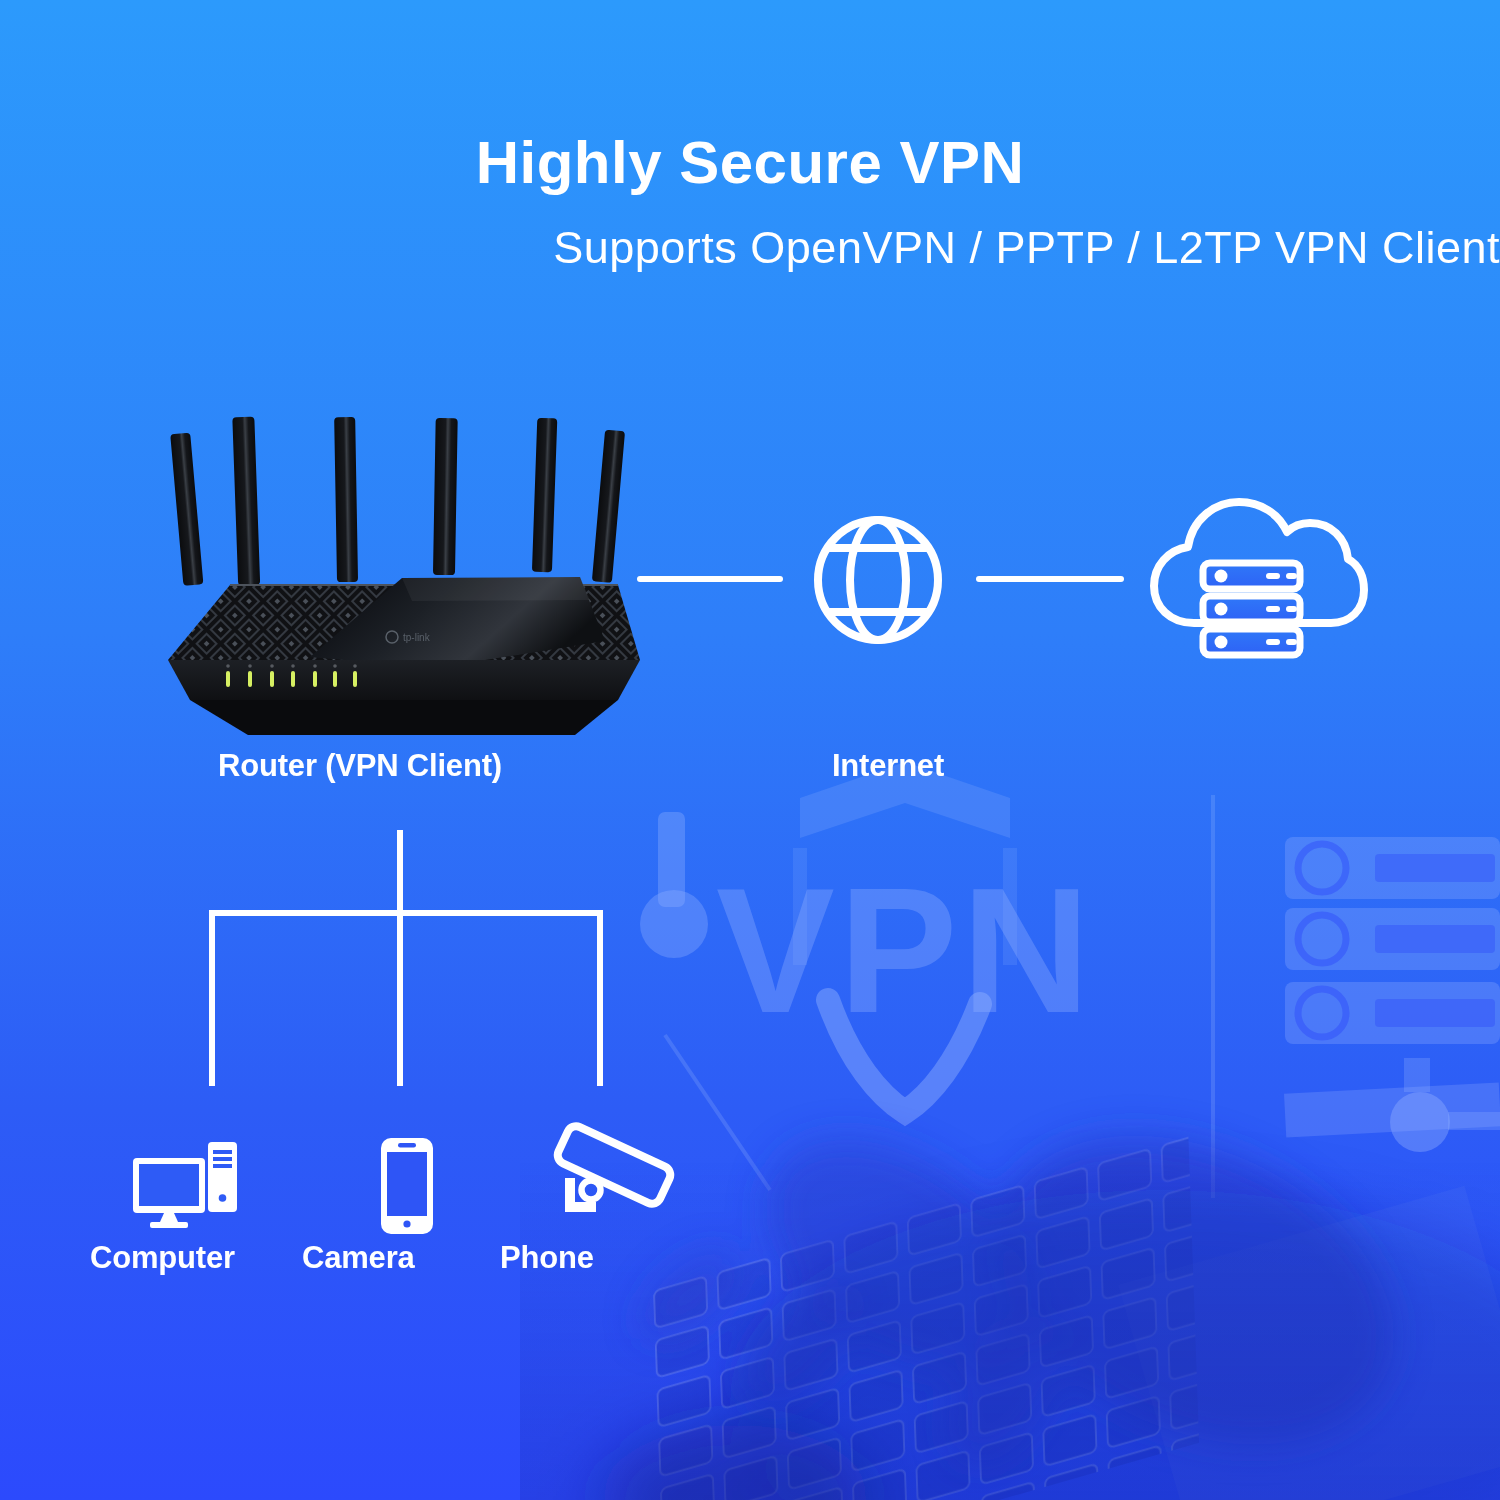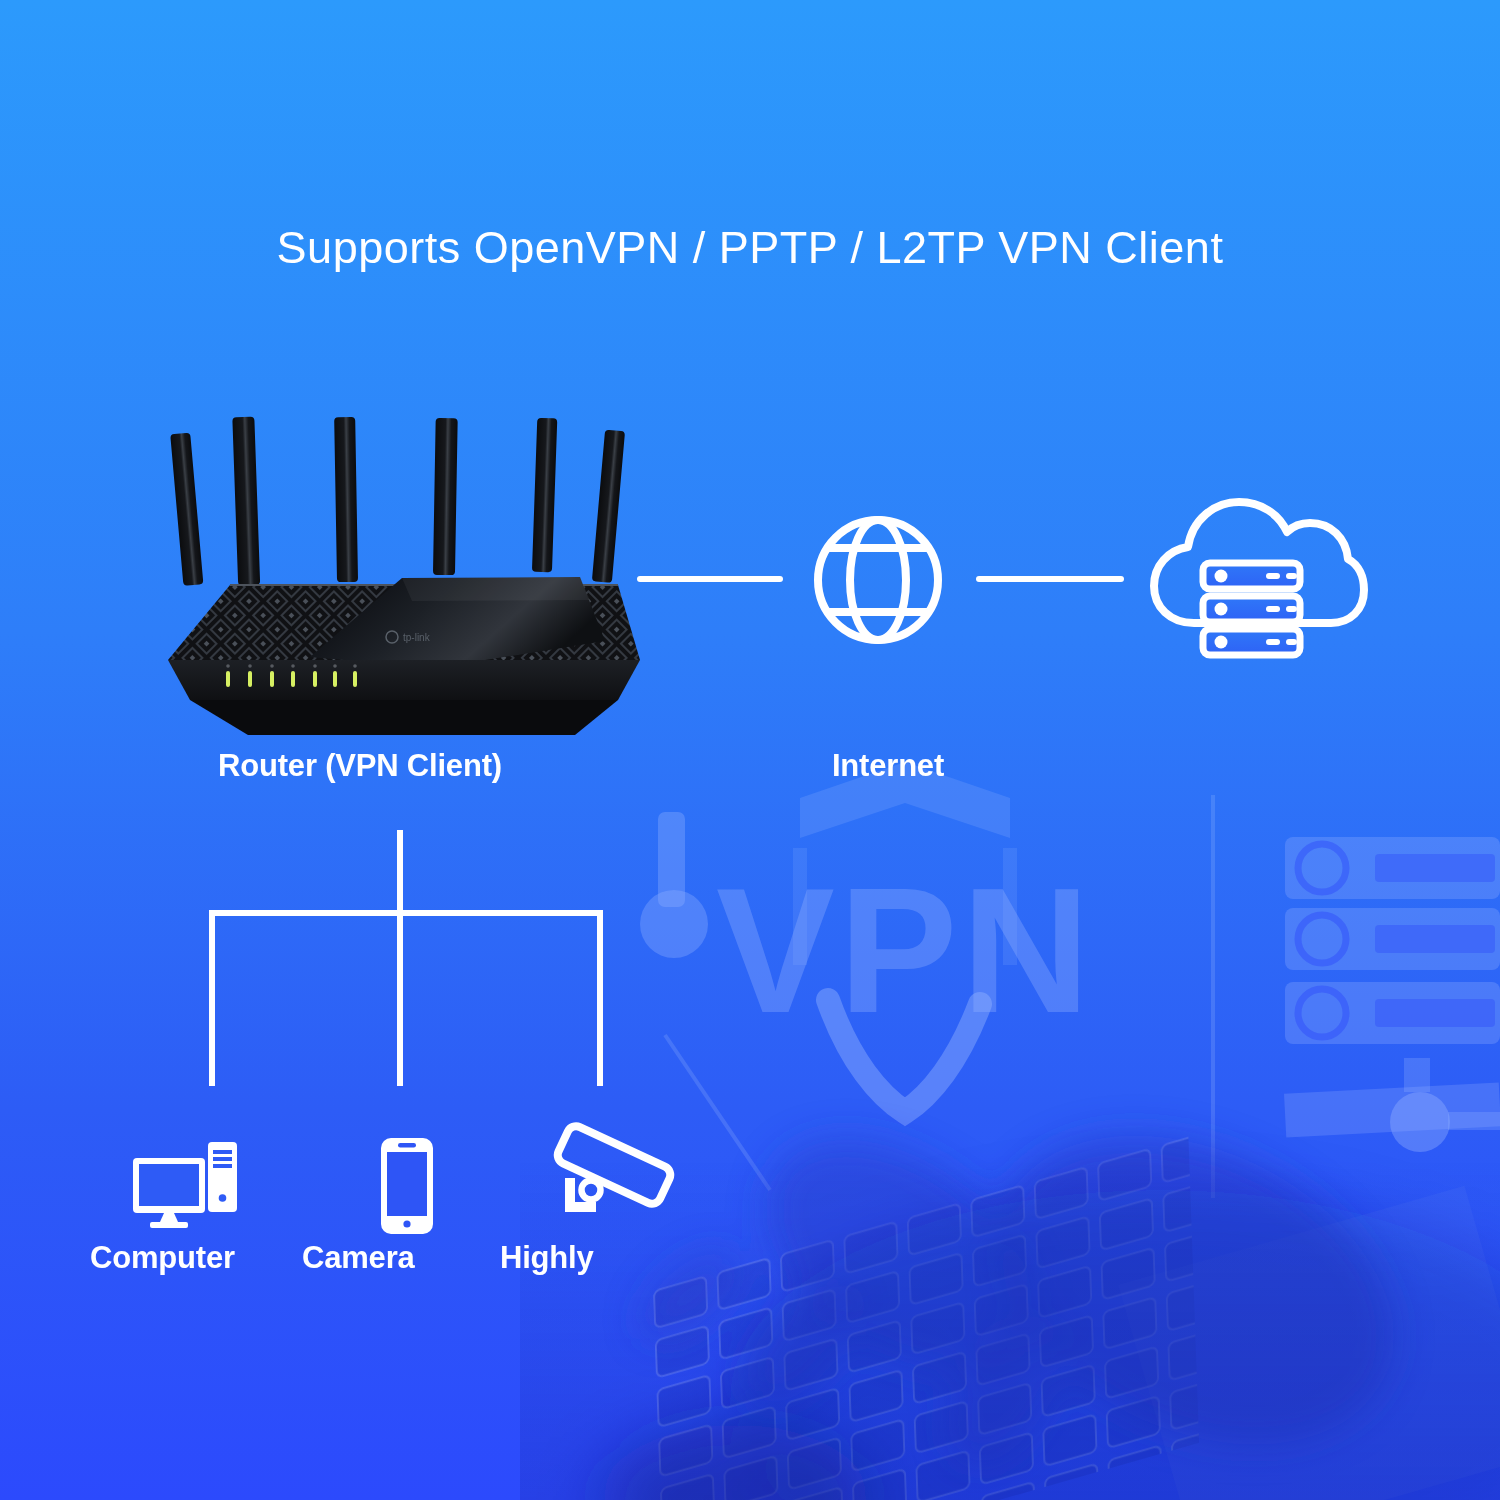--- a/index.html
+++ b/index.html
@@ -7,21 +7,21 @@
     position:relative;width:1500px;height:1500px;overflow:hidden;
     font-family:"Liberation Sans",sans-serif;
     background:linear-gradient(180deg,#2C9AFC 0%,#2E7EF9 42%,#2D5CF6 74%,#2C4AFD 100%);
   }
   .abs{position:absolute;}
   .page-title{
     left:0;top:128px;width:1500px;text-align:center;
     color:#fff;font-size:60px;font-weight:700;letter-spacing:.5px;
   }
   .page-subtitle{
-    left:0;top:222px;width:1500px;text-align:center;
+    left:0;top:222px;width:1500px;text-align:right;
     color:#fff;font-size:45px;font-weight:400;letter-spacing:.5px;
   }
   .node-label{
     top:748px;color:#fff;font-size:31px;font-weight:700;text-align:center;letter-spacing:-.2px;
   }
   .device-label{
     top:1240px;color:#fff;font-size:31px;font-weight:600;text-align:left;letter-spacing:-.2px;
   }
   .conn-line{background:#fff;border-radius:3px;}
   .tree-line{background:#fff;}
@@ -100,20 +100,21 @@
     </g>
     <g filter="url(#blur30)">
       <ellipse cx="735" cy="1500" rx="135" ry="75" fill="rgba(25,35,150,0.50)"></ellipse>
       <ellipse cx="1160" cy="1400" rx="430" ry="210" fill="rgba(25,32,160,0.22)"></ellipse>
     </g>
   </svg>
   <div class="photo-tint"></div>
 
   <div class="content">
 
+    <div class="abs page-title">Highly Secure VPN</div>
     <div class="abs page-subtitle">Supports OpenVPN / PPTP / L2TP VPN Client</div>
 
     <svg class="abs" style="left:150px;top:375px;" width="520" height="370" viewBox="0 0 520 370" aria-hidden="true">
       <defs>
         <linearGradient id="antGrad" x1="0" y1="0" x2="1" y2="0">
           <stop offset="0" stop-color="#0b0c0e"></stop>
             <stop offset="0.45" stop-color="#16181c"></stop>
           <stop offset="0.56" stop-color="#3a3f46"></stop>
             <stop offset="0.72" stop-color="#14161a"></stop>
           <stop offset="1" stop-color="#0b0c0e"></stop>
@@ -249,16 +250,16 @@
     <svg class="abs" style="left:550px;top:1122px;" width="140" height="100" viewBox="0 0 140 100" aria-hidden="true">
       <g fill="none" stroke="#fff">
         <rect x="8" y="23" width="112" height="40" rx="9" stroke-width="8" transform="rotate(25 64 43)"></rect>
         <circle cx="41" cy="68" r="9.5" stroke-width="6.5"></circle>
         <path d="M20,56 L20,85 L46,85" stroke-width="10"></path>
       </g>
     </svg>
 
     <div class="abs device-label" style="left:90px;width:200px;">Computer</div>
     <div class="abs device-label" style="left:302px;width:200px;">Camera</div>
-    <div class="abs device-label" style="left:500px;width:200px;">Highly</div>
+    <div class="abs device-label" style="left:500px;width:200px;">Phone</div>
 
   </div>
 </div>
 
 </body></html>

